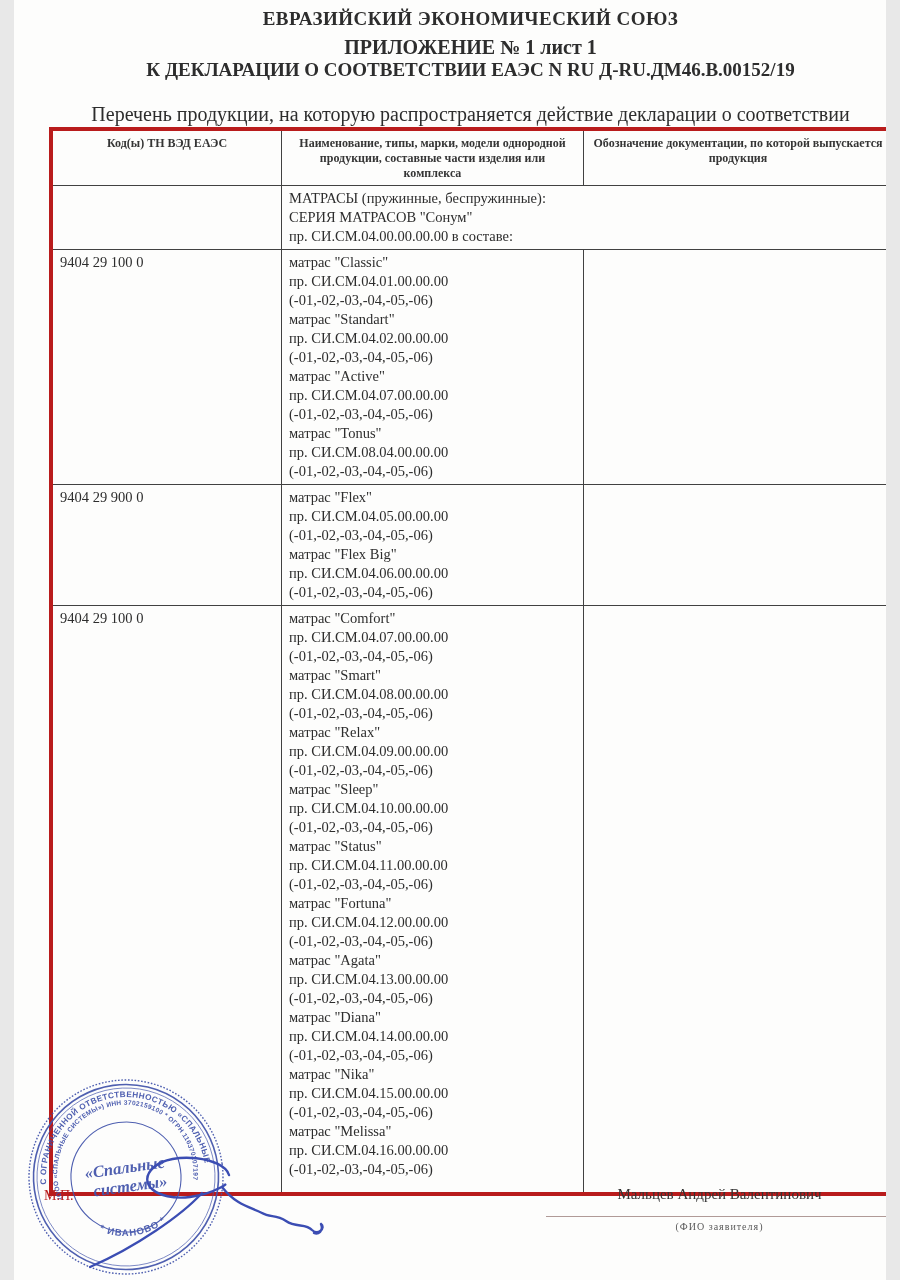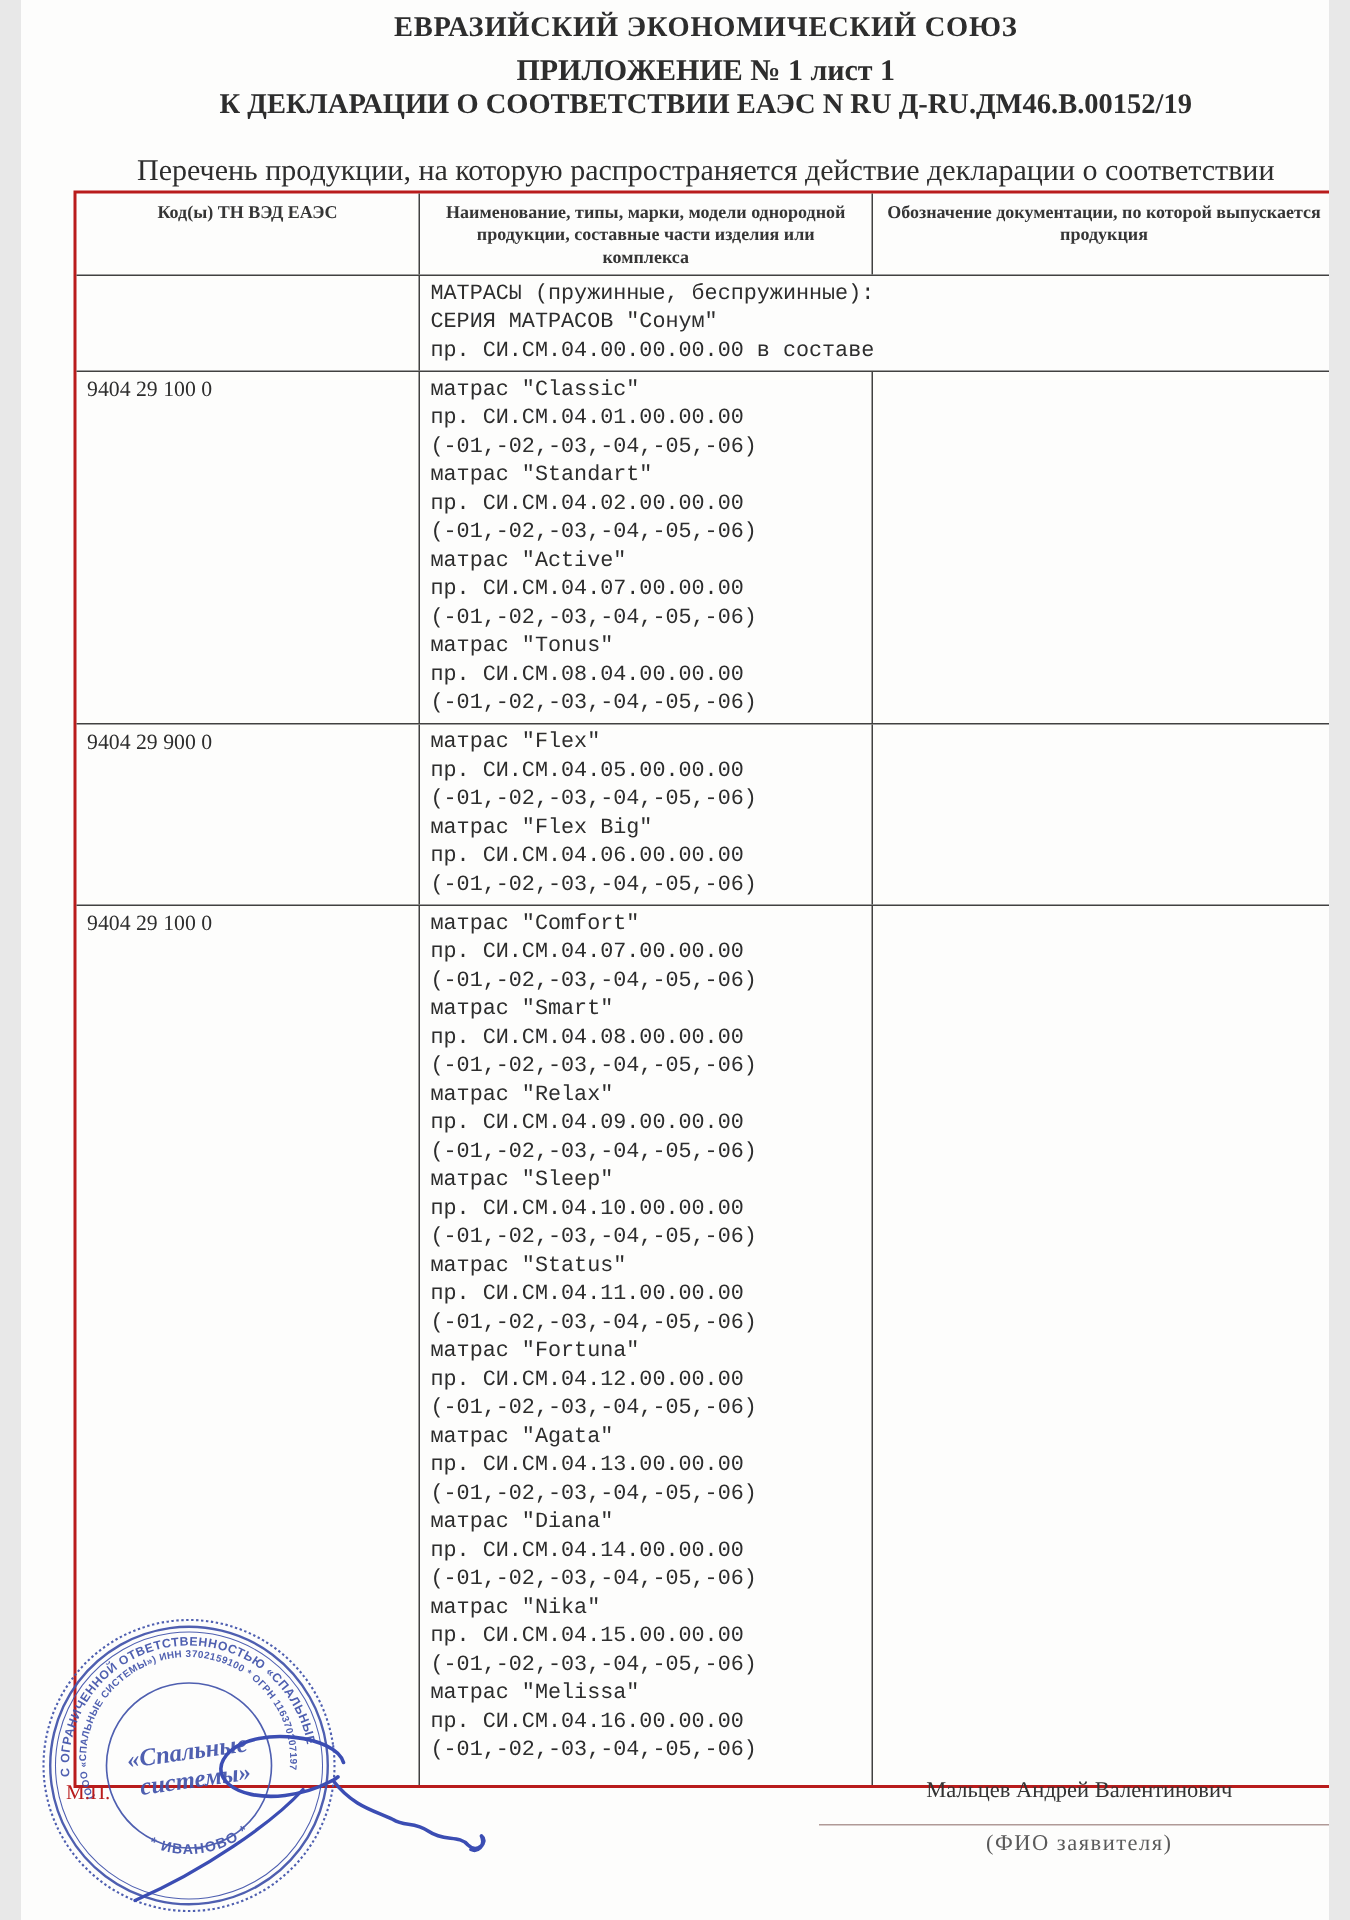--- a/index.html
+++ b/index.html
@@ -8,40 +8,40 @@
     background:#fdfdfc;overflow:hidden;
     font-family:"Liberation Serif","DejaVu Serif",serif;color:#2d2d2d;
   }
   .hdr{position:absolute;left:35px;width:843px;text-align:center;}
   .t1{top:8px;font-size:19px;font-weight:bold;letter-spacing:.5px;}
   .t2{top:36px;font-size:20px;font-weight:bold;}
   .t3{top:59px;font-size:19px;font-weight:bold;}
   .sub{top:103px;font-size:20px;font-weight:normal;}
   .tbl{
     position:absolute;left:35px;top:127px;width:843px;
-    border:2px solid #b91c1c;box-sizing:border-box;
+    border:4px solid #b91c1c;box-sizing:border-box;
     font-size:14.5px;line-height:19px;
   }
   .trow{display:grid;grid-template-columns:229px 302px 308px;border-bottom:1px solid #414141;}
   .trow:last-child{border-bottom:none;}
   .cell{padding:3px 7px 3px 7px;border-right:1px solid #414141;box-sizing:border-box;overflow:hidden;}
   .cell:last-child{border-right:none;}
   .thead .cell{
     font-size:12px;line-height:15px;font-weight:bold;text-align:center;
     padding:5px 8px 4px 8px;color:#353535;
   }
   .row-0{min-height:60px;}
   .row-1{min-height:227px;}
   .row-2{min-height:112px;}
   .row-3{min-height:586px;}
-  .pline{white-space:nowrap;font-family:Liberation Mono, monospace;}
+  .pline{white-space:nowrap;}
   .mp{position:absolute;left:30px;top:1188px;font-size:14px;color:#b91c1c;z-index:3;}
   .sig-name{position:absolute;left:533px;top:1186px;width:345px;text-align:center;font-size:15px;color:#333;}
   .sig-line{position:absolute;left:532px;top:1216px;width:346px;border-top:1px solid #b09a97;}
-  .sig-cap{position:absolute;left:533px;top:1221px;width:345px;text-align:center;font-size:15px;color:#5a5a5a;letter-spacing:1px;}
+  .sig-cap{position:absolute;left:533px;top:1221px;width:345px;text-align:center;font-size:10px;color:#5a5a5a;letter-spacing:1px;}
   .stamp{position:absolute;left:12px;top:1077px;width:200px;height:200px;z-index:2;opacity:.93;}
   .signature{position:absolute;left:60px;top:1095px;width:270px;height:180px;z-index:4;}
 </style>
 </head>
 <body>
 
 <div class="page">
 
   <div class="hdr t1">ЕВРАЗИЙСКИЙ ЭКОНОМИЧЕСКИЙ СОЮЗ</div>
   <div class="hdr t2">ПРИЛОЖЕНИЕ № 1 лист 1</div>

